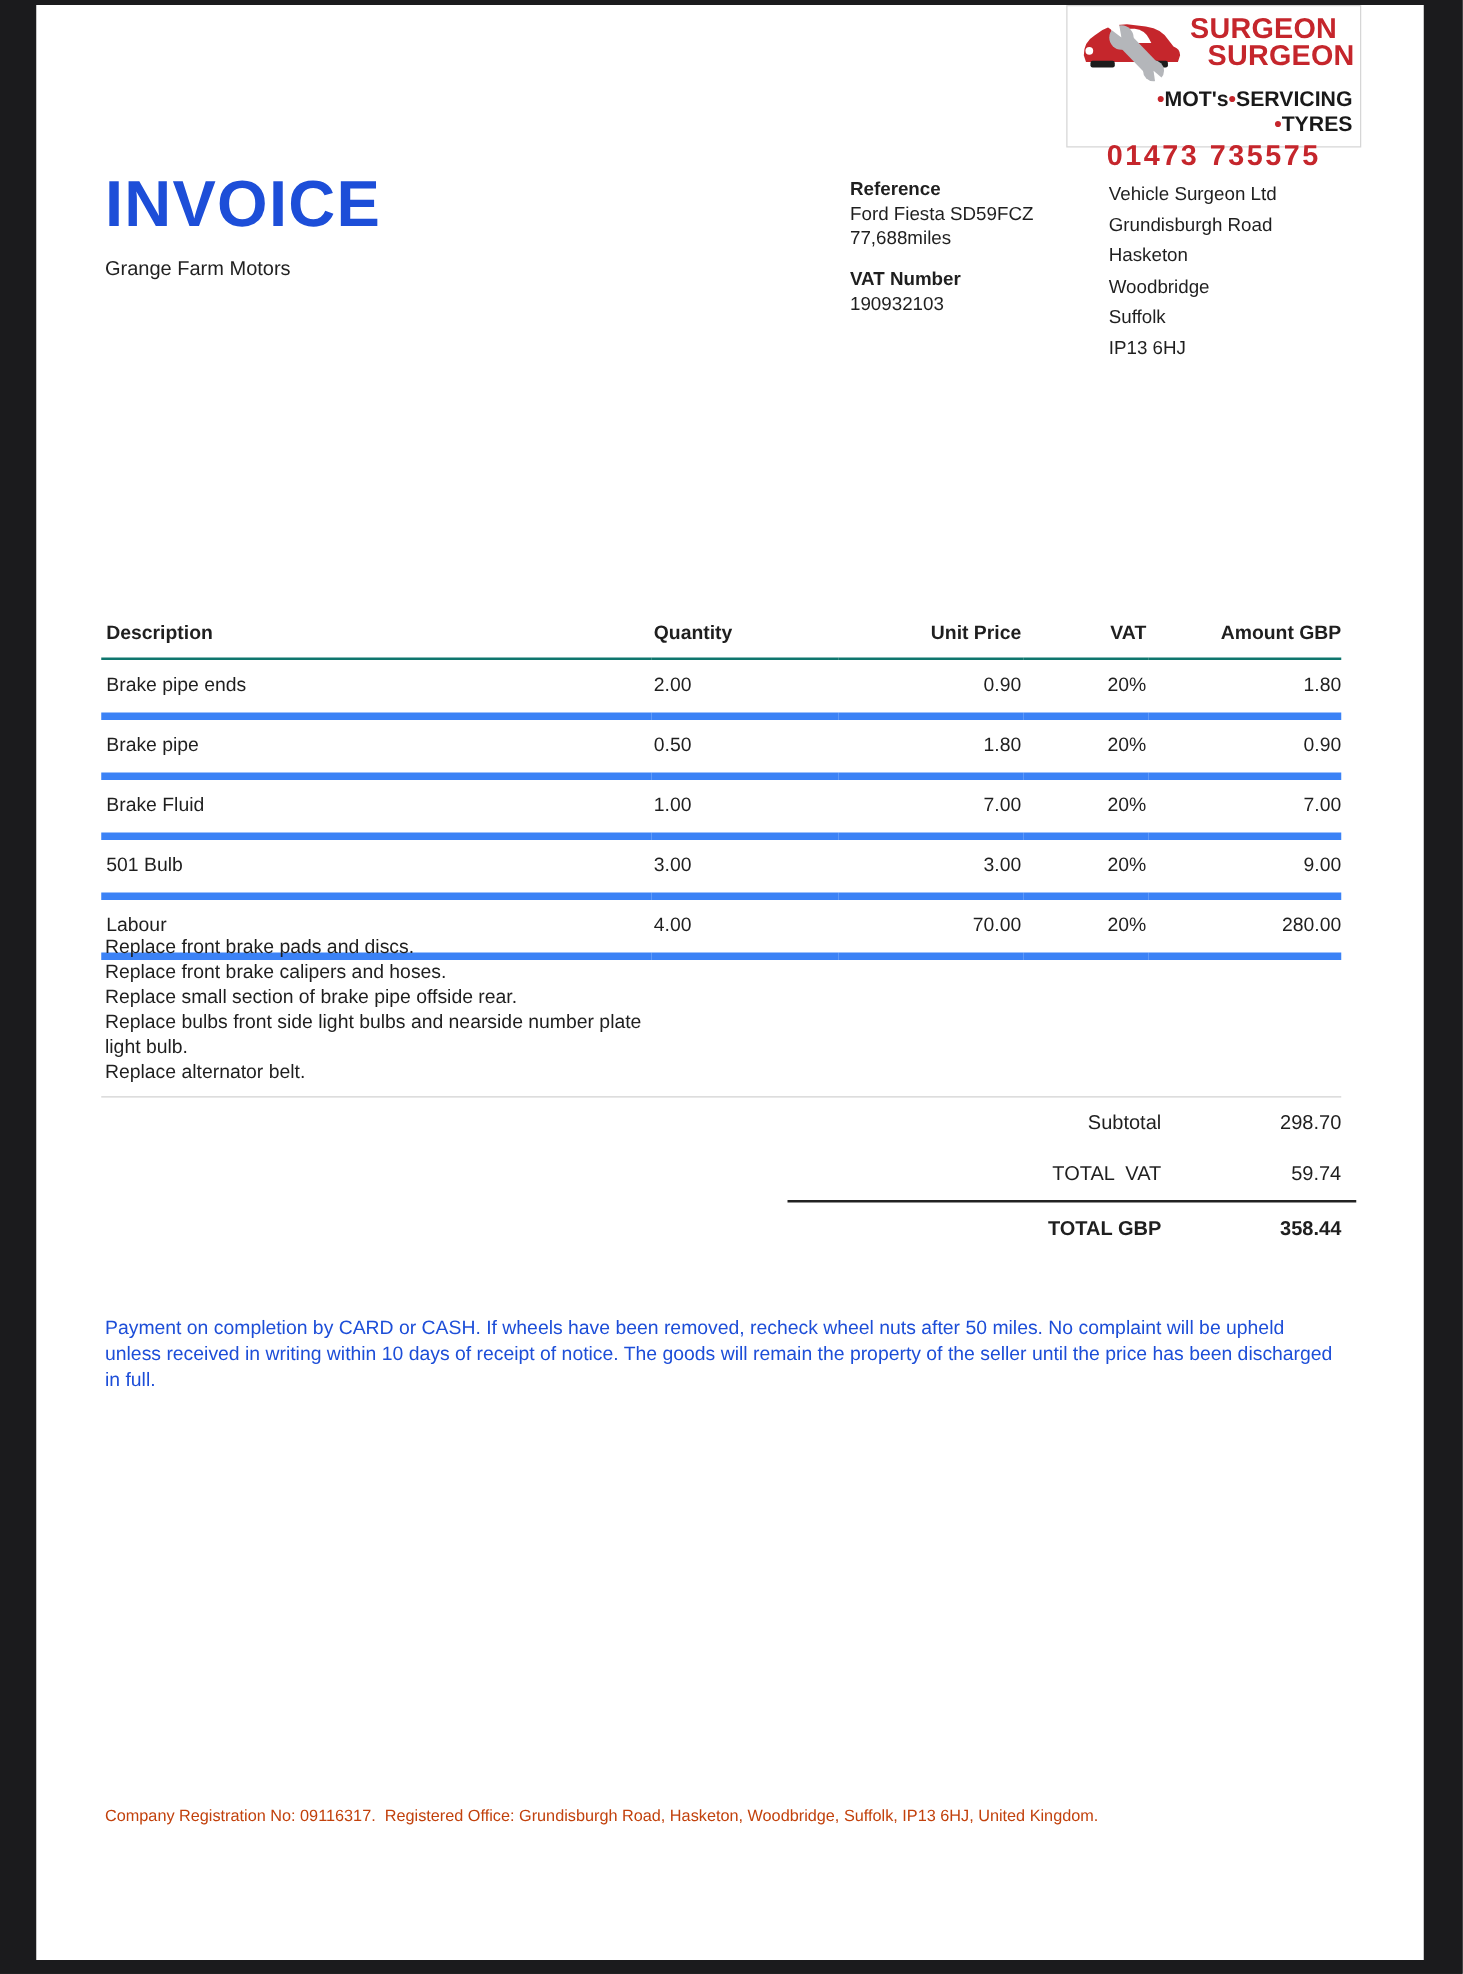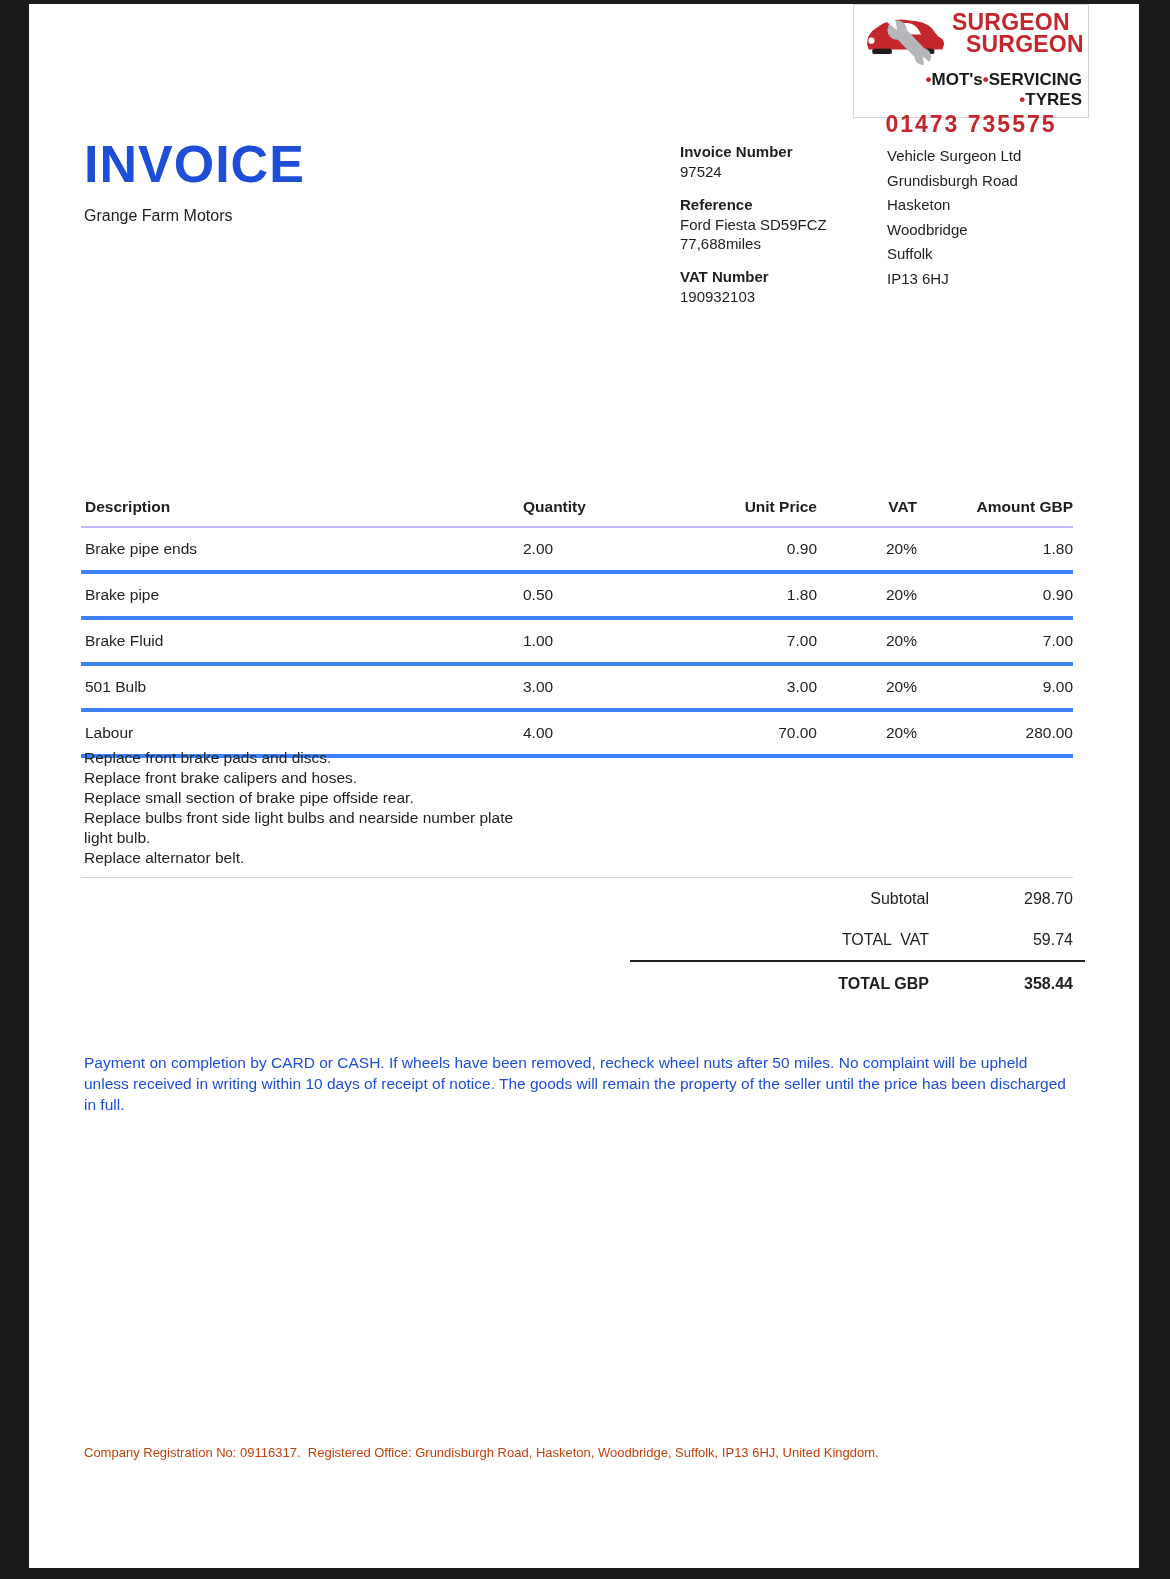--- a/index.html
+++ b/index.html
@@ -29,22 +29,22 @@
   .details { position:absolute; left:651px; top:138px; width:200px; }
   .field { margin-bottom:14px; }
   .field .lbl { font-weight:bold; font-size:15px; line-height:20px; }
   .field .val { font-size:15px; line-height:19px; }
 
   .address { position:absolute; left:858px; top:140px; font-size:15px; line-height:24.5px; }
 
   
   .items { position:absolute; left:52px; top:488px; width:992px; border-collapse:collapse; }
   .items th { font-weight:bold; font-size:15.5px; padding:6px 2px 10px 2px;
-              border-bottom:2px solid #c4b5fd; }
-  .items td { font-size:15.5px; padding:12px 2px; border-bottom:4px solid #3b82f6; height:42px; }
+              border-bottom:2px solid #0f766e; }
+  .items td { font-size:15.5px; padding:12px 2px; border-bottom:6px solid #3b82f6; height:42px; }
   .items .c-desc  { text-align:left; width:440px; padding-left:4px; }
   .items .c-qty   { text-align:left; width:150px; }
   .items .c-price { text-align:right; width:148px; }
   .items .c-vat   { text-align:right; width:100px; }
   .items .c-amt   { text-align:right; width:154px; padding-right:0; }
 
   .notes { position:absolute; left:55px; top:744px; width:448px; font-size:15.5px; line-height:20px; }
   .notes-divider { position:absolute; left:52px; top:873px; width:992px; border-top:1px solid #d2d2d2; }
 
   
@@ -95,24 +95,20 @@
       <div class="logo-phone">01473 735575</div>
     </div>
 
     <div class="title-block">
       <div class="doc-title">INVOICE</div>
       <div class="doc-subtitle">Grange Farm Motors</div>
     </div>
 
     <div class="details">
       <div class="field">
-        <div class="lbl">Invoice Number</div>
-        <div class="val">97524</div>
-      </div>
-      <div class="field">
         <div class="lbl">Reference</div>
         <div class="val">Ford Fiesta SD59FCZ</div>
         <div class="val">77,688miles</div>
       </div>
       <div class="field">
         <div class="lbl">VAT Number</div>
         <div class="val">190932103</div>
       </div>
     </div>
 

